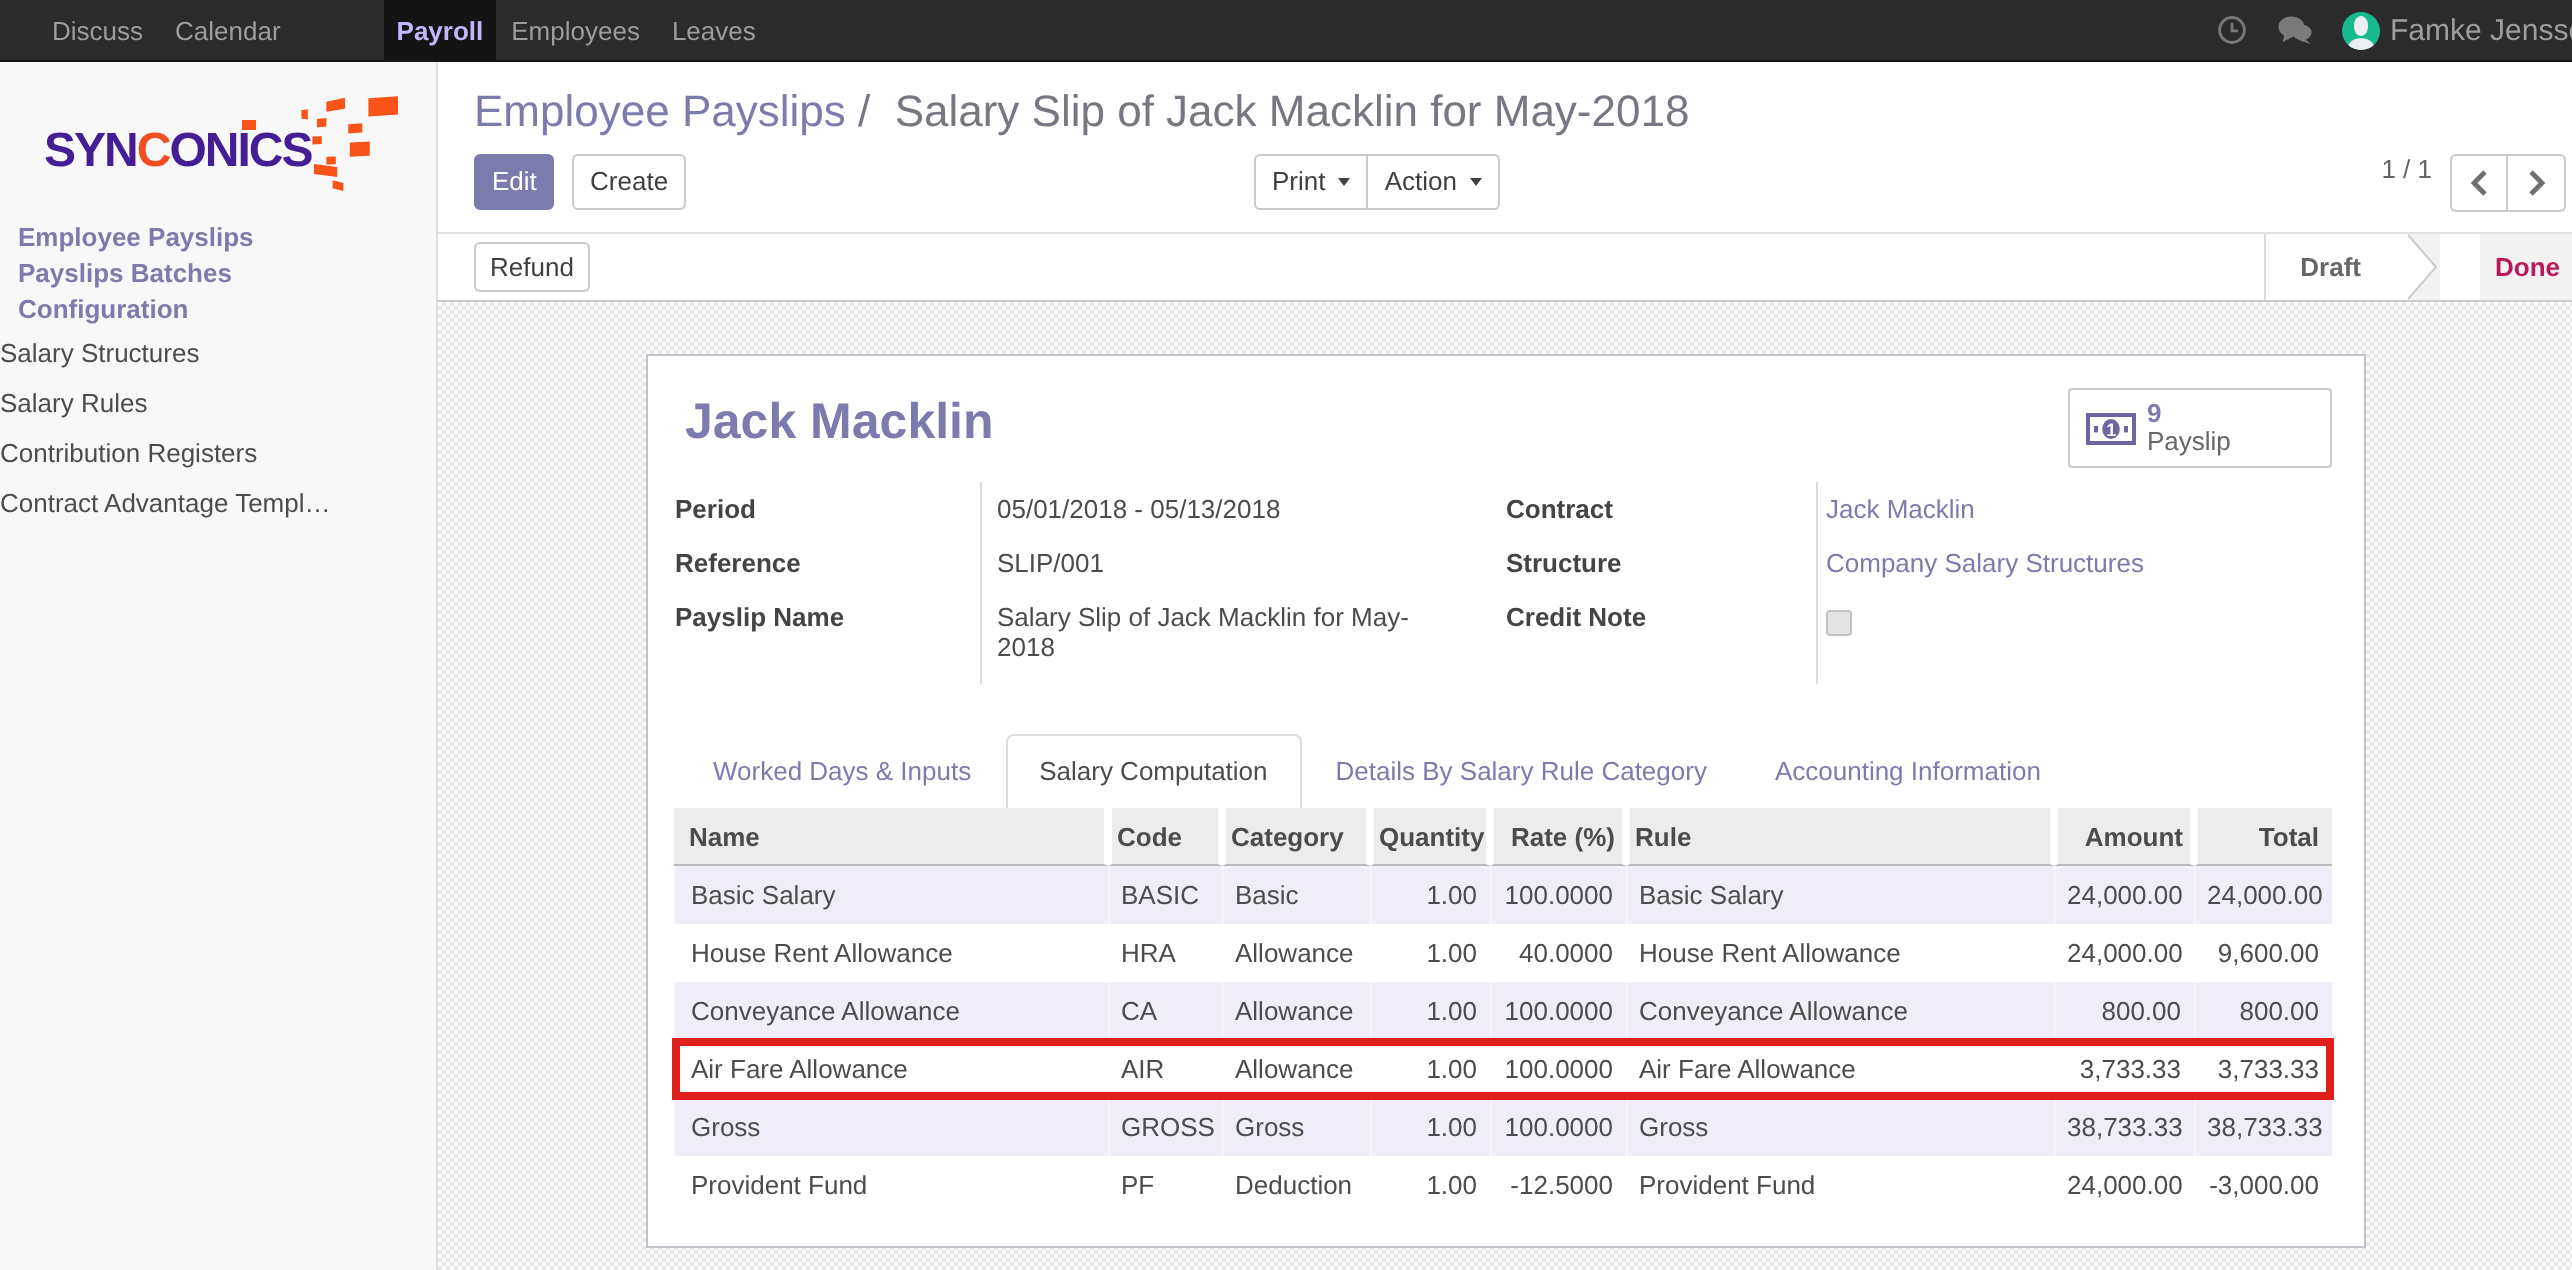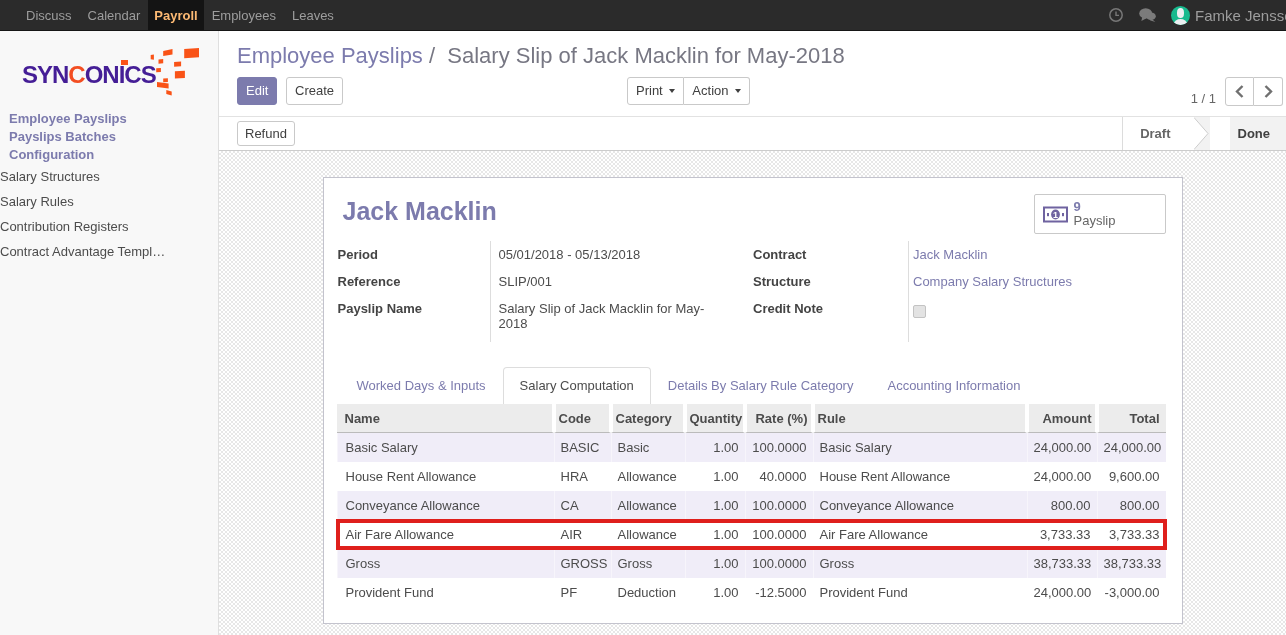--- a/index.html
+++ b/index.html
@@ -2,21 +2,21 @@
 <html><head>
 <meta charset="utf-8">
 <style>
 * { margin:0; padding:0; box-sizing:border-box; }
 html,body { width:1286px; height:635px; overflow:hidden; font-family:"Liberation Sans", sans-serif; font-size:13px; color:#4c4c4c; background:#fff; }
 
 
 .topbar { height:31px; background:#2b2b2b; border-bottom:1px solid #161616; display:flex; align-items:stretch; color:#9d9d9d; }
 .topbar .menu { display:flex; list-style:none; margin-left:18px; }
 .topbar .menu li { display:flex; align-items:center; padding:0 8px; font-size:13px; }
-.topbar .menu li.active { background:#141414; color:#fdba74; font-weight:bold; padding:0 6px; }
+.topbar .menu li.active { background:#141414; color:#c4b5fd; font-weight:bold; padding:0 6px;margin-left:44px; }
 .topbar .right { margin-left:auto; display:flex; align-items:center; }
 .topbar .right .icon { margin-right:0; opacity:0.8; display:flex; align-items:center;}
 .avatar { width:19px; height:19px; border-radius:50%; background:#17ba8e; overflow:hidden; position:relative; flex:none; }
 .avatar .head { position:absolute; left:5.8px; top:2.8px; width:7.5px; height:10px; border-radius:45%; background:#eceff1; }
 .avatar .bust { position:absolute; left:2.8px; top:13.5px; width:13.5px; height:10px; border-radius:50%; background:#eceff1; }
 .uname { font-size:15px; color:#9d9d9d; white-space:nowrap; margin-left:5px; width:91px; overflow:hidden; }
 
 
 .wrap { display:flex; height:604px; }
 .sidebar { width:219px; background:#f8f8f8; border-right:1px solid #dfdfdf; flex:none; }
@@ -34,33 +34,33 @@
 .breadcrumb a { color:#7c7bad; text-decoration:none; }
 .btnrow { height:39px; position:relative; }
 .btn { display:inline-block; font-size:13px; line-height:16px; padding:5px 8px; border:1px solid #c9c9c9; border-radius:3px; background:#fff; color:#404040; }
 .btn.primary { background:#7c7bad; border-color:#7c7bad; color:#fff; }
 .btn + .btn { margin-left:5px; }
 .grp { position:absolute; left:390px; top:0; display:flex; }
 .grp .btn { border-radius:0; margin:0; }
 .grp .btn:first-child { border-radius:3px 0 0 3px; }
 .grp .btn:last-child { border-radius:0 3px 3px 0; border-left:none; }
 .caret { display:inline-block; width:0; height:0; border-left:3.5px solid transparent; border-right:3.5px solid transparent; border-top:4px solid #404040; vertical-align:middle; margin-left:3px; margin-top:-2px;}
-.pager { position:absolute; right:0; top:0; display:flex; align-items:flex-end; }
+.pager { position:absolute; right:0; top:0; display:flex; align-items:flex-start; }
 .pager .cnt { color:#666; font-size:13px; margin-right:9px; }
 .pager .pbtn { width:29px; height:29px; border:1px solid #c9c9c9; background:#fff; display:flex; align-items:center; justify-content:center; }
 .pager .pbtn.l { border-radius:3px 0 0 3px; }
 .pager .pbtn.r { border-radius:0 3px 3px 0; border-left:none; margin-right:3px; }
 
 
 .statusbar { height:35px; border-top:1px solid #e2e2e2; border-bottom:1px solid #ccc; background:#fff; display:flex; align-items:center; padding-left:18px; position:relative; }
 .sbtn { font-size:13px; line-height:15px; padding:4px 7px; border:1px solid #c9c9c9; border-radius:3px; background:#fff; color:#404040; }
 .status { position:absolute; right:0; top:0; bottom:0; display:flex; align-items:stretch;gap:20px; }
 .status .seg { display:flex; align-items:center; font-weight:bold; font-size:13px; }
 .status .draft { color:#666; border-left:1px solid #dcdcdc; background:#fff; padding:0 3px 0 17px; }
-.status .done { color:#404040; background:#f2f2f2; padding:0 16px 0 8px; }
+.status .done { color:#be185d; background:#f2f2f2; padding:0 6px 0 8px; }
 
 
 .sheetbg { flex:1; background-color:#fff;
   background-image:
    linear-gradient(45deg, #e7e7e7 25%, transparent 25%, transparent 75%, #e7e7e7 75%),
    linear-gradient(45deg, #e7e7e7 25%, transparent 25%, transparent 75%, #e7e7e7 75%);
   background-position:0 0, 2px 2px;
   background-size:4px 4px;
   padding-top:26px; overflow:hidden; }
 .sheet { width:860px; margin:0 auto; background:#fff; border:1px solid #c3c3cd; min-height:440px; padding:16px 16px 16px 13px; position:relative; }

